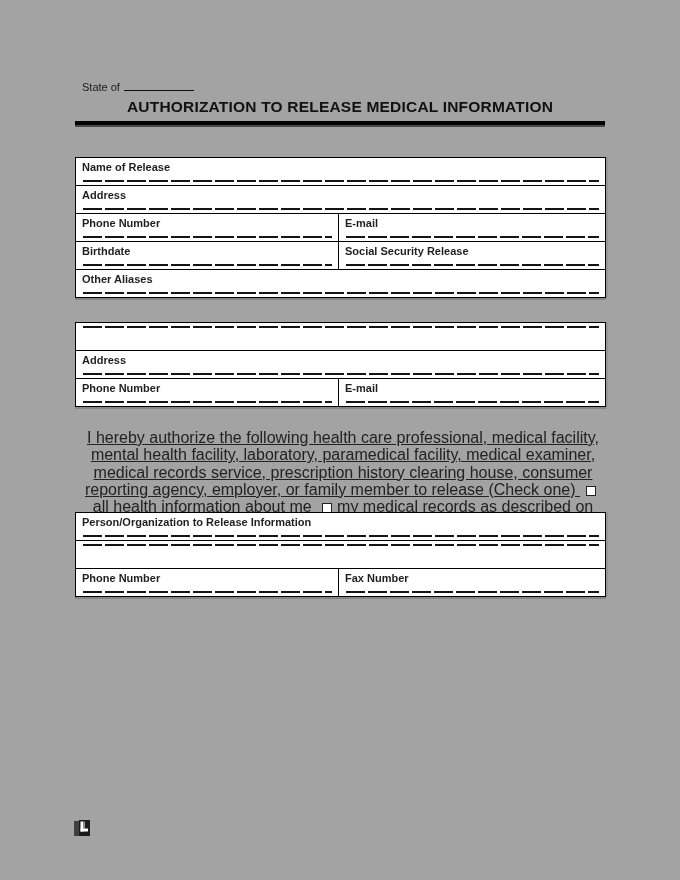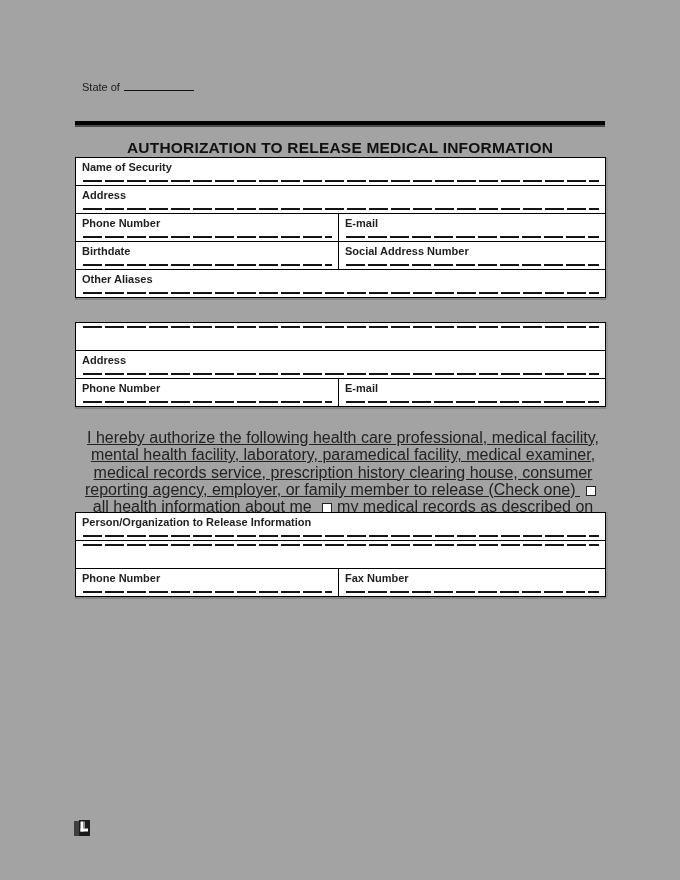--- a/index.html
+++ b/index.html
@@ -32,21 +32,20 @@
   .doc-title {
     position: absolute;
     left: 75px; top: 98px;
     width: 530px;
     text-align: center;
     font-size: 15.5px;
     font-weight: bold;
     letter-spacing: 0.2px;
     color: #111111;
     white-space: nowrap;
-    margin-top: 41px;
   }
   .title-rule {
     position: absolute;
     left: 75px; top: 121px;
     width: 530px;
     height: 1px;
     border-top: 4px solid #000000;
     border-bottom: 2px solid #4a4a4a;
   }
 
@@ -131,21 +130,21 @@
 
   <table class="form-table" id="patient-table">
     <colgroup>
         <col style="width:263px">
         <col style="width:267px">
       </colgroup>
     <tbody>
         <tr>
       <td colspan="2">
             <div class="cell">
-        <span class="lbl">Name of Security</span>
+        <span class="lbl">Name of Release</span>
         <div class="blank"></div>
       </div>
           </td>
     </tr>
     <tr>
       <td colspan="2">
             <div class="cell">
         <span class="lbl">Address</span>
         <div class="blank"></div>
       </div>
@@ -167,21 +166,21 @@
     </tr>
     <tr>
       <td>
             <div class="cell">
         <span class="lbl">Birthdate</span>
         <div class="blank"></div>
       </div>
           </td>
       <td>
             <div class="cell">
-        <span class="lbl">Social Address Number</span>
+        <span class="lbl">Social Security Release</span>
         <div class="blank"></div>
       </div>
           </td>
     </tr>
     <tr>
       <td colspan="2">
             <div class="cell">
         <span class="lbl">Other Aliases</span>
         <div class="blank"></div>
       </div>

